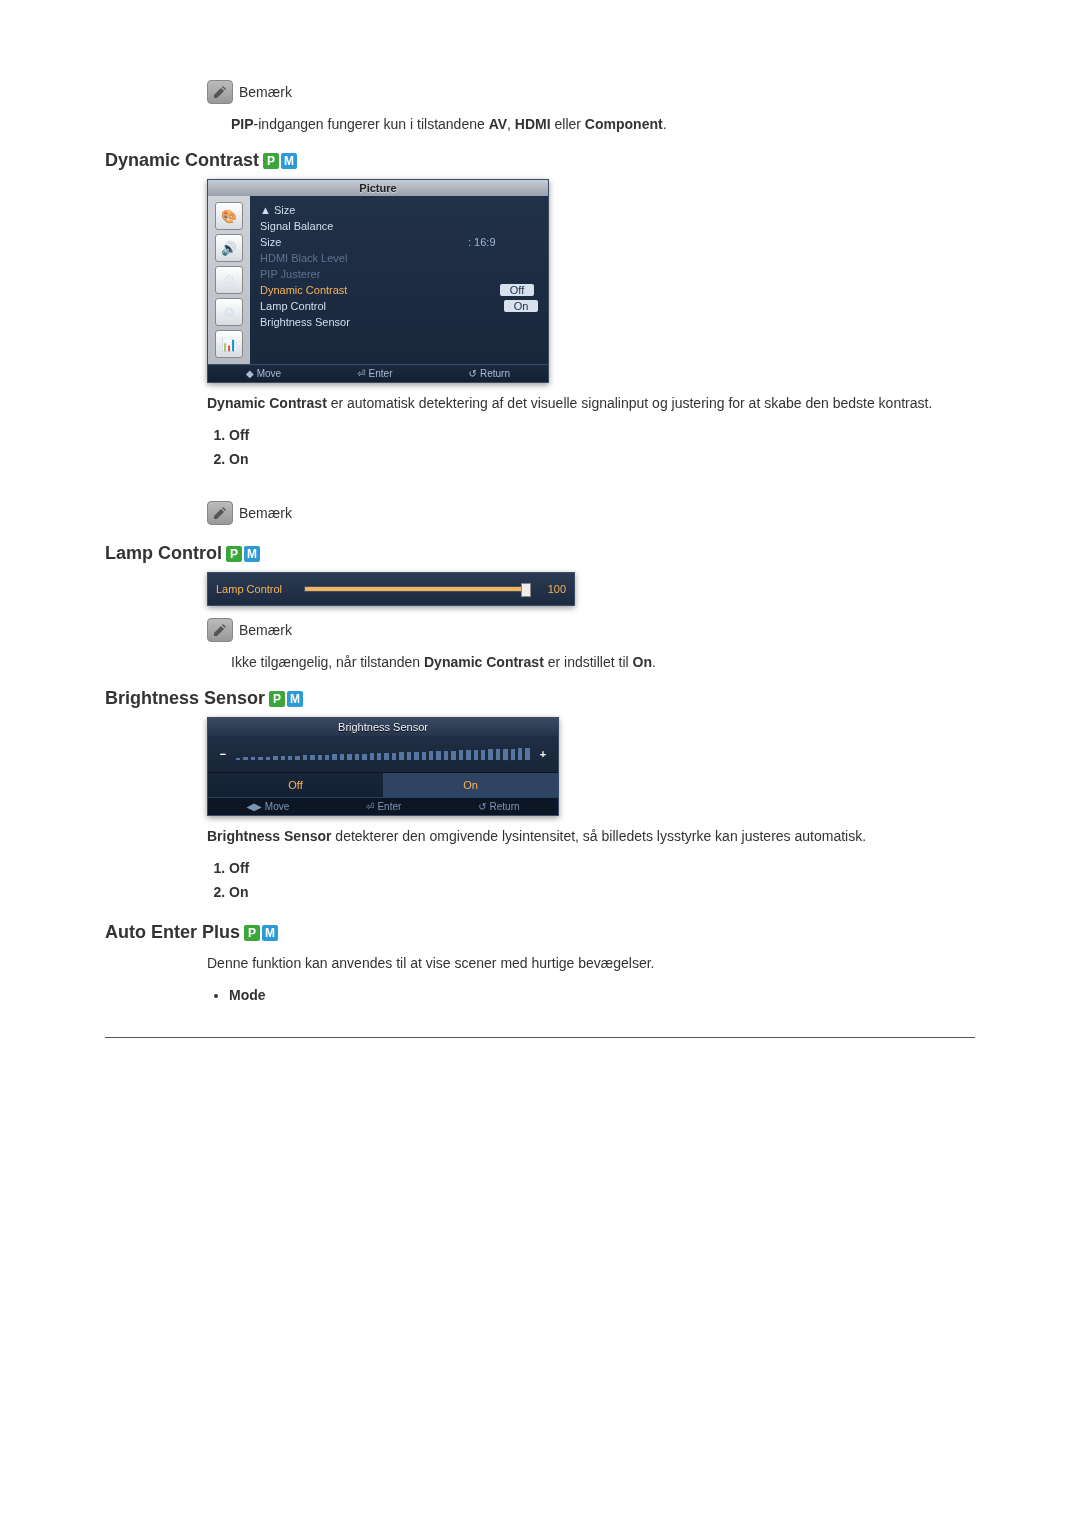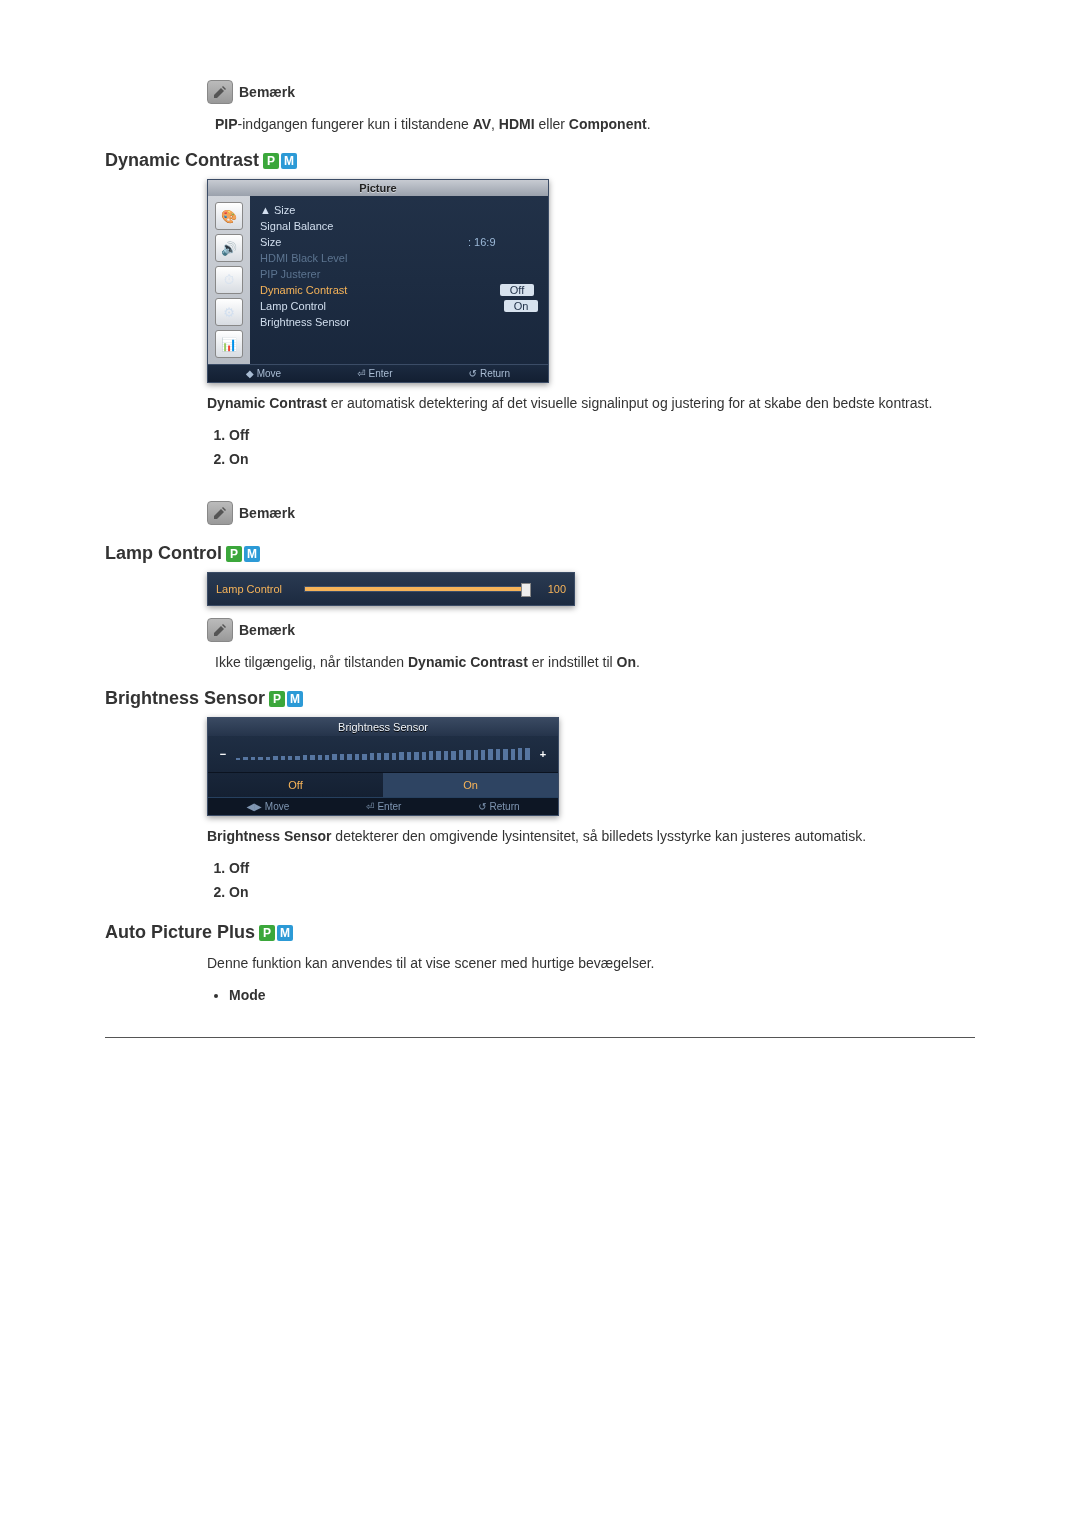--- a/index.html
+++ b/index.html
@@ -37,25 +37,25 @@
     height: 22px;
     background: linear-gradient(#bbb, #999);
     border: 1px solid #888;
     border-radius: 4px;
     display: inline-flex;
     align-items: center;
     justify-content: center;
   }
   .note-icon svg { width: 16px; height: 16px; }
   .note-label {
-    font-weight: bold;
+    font-weight: normal;
     text-align: right;
   }
   .note-text {
-    margin: 8px 0;
+    margin: 8px 16px;
     padding-left: 8px;
   }
   .section-heading {
     font-size: 18px;
     font-weight: bold;
     margin: 18px 0 8px 0;
     display: flex;
     align-items: center;
     gap: 4px;
   }
@@ -456,21 +456,21 @@
       <p class="body-para">
         <b>Brightness Sensor</b> detekterer den omgivende lysintensitet, så billedets lysstyrke kan justeres automatisk.
       </p>
       <ol class="options">
         <li>Off</li>
         <li>On</li>
       </ol>
     </div>
 
     <div class="section-heading">
-      <span>Auto Picture Plus</span>
+      <span>Auto Enter Plus</span>
       <span class="pm-badges">
         <span class="badge badge-p">P</span>
         <span class="badge badge-m">M</span>
       </span>
     </div>
 
     <div class="indent">
       <p class="body-para">Denne funktion kan anvendes til at vise scener med hurtige bevægelser.</p>
       <ul class="bullet">
         <li>Mode</li>

